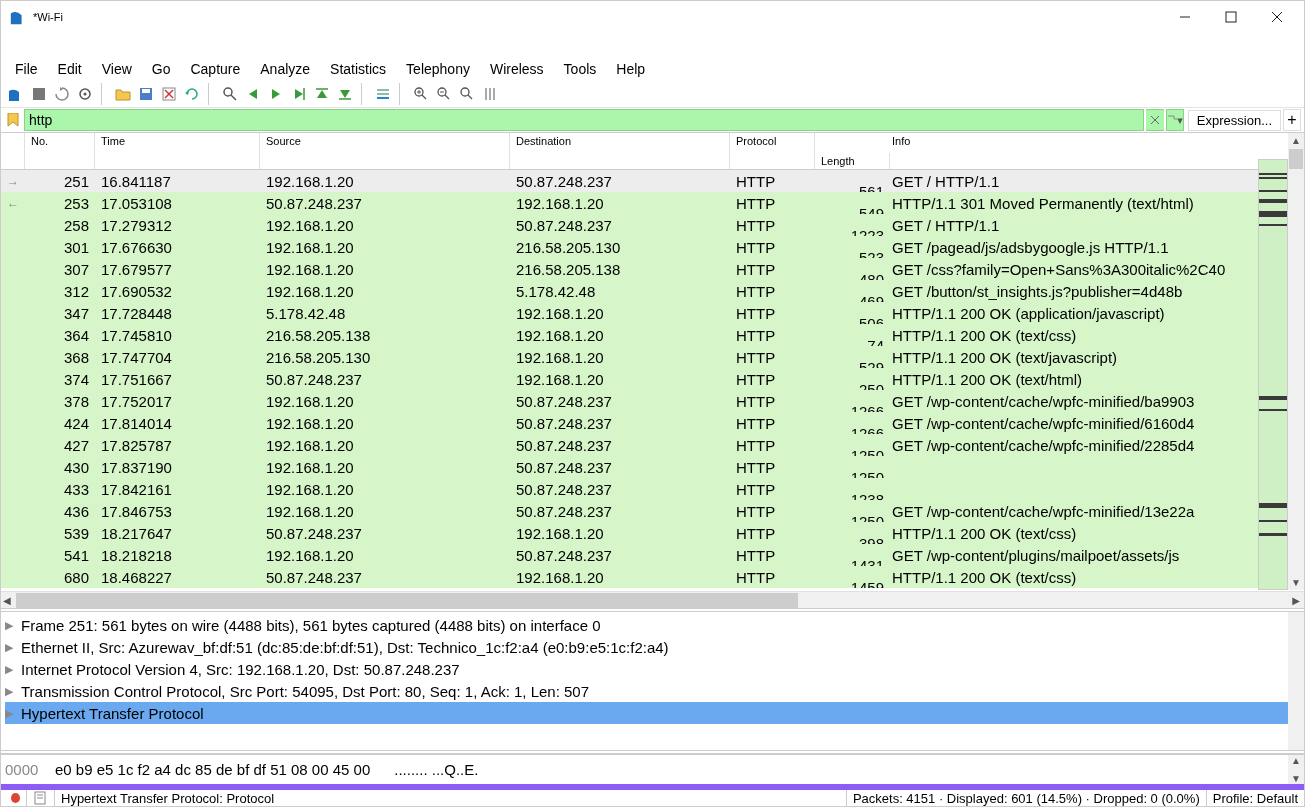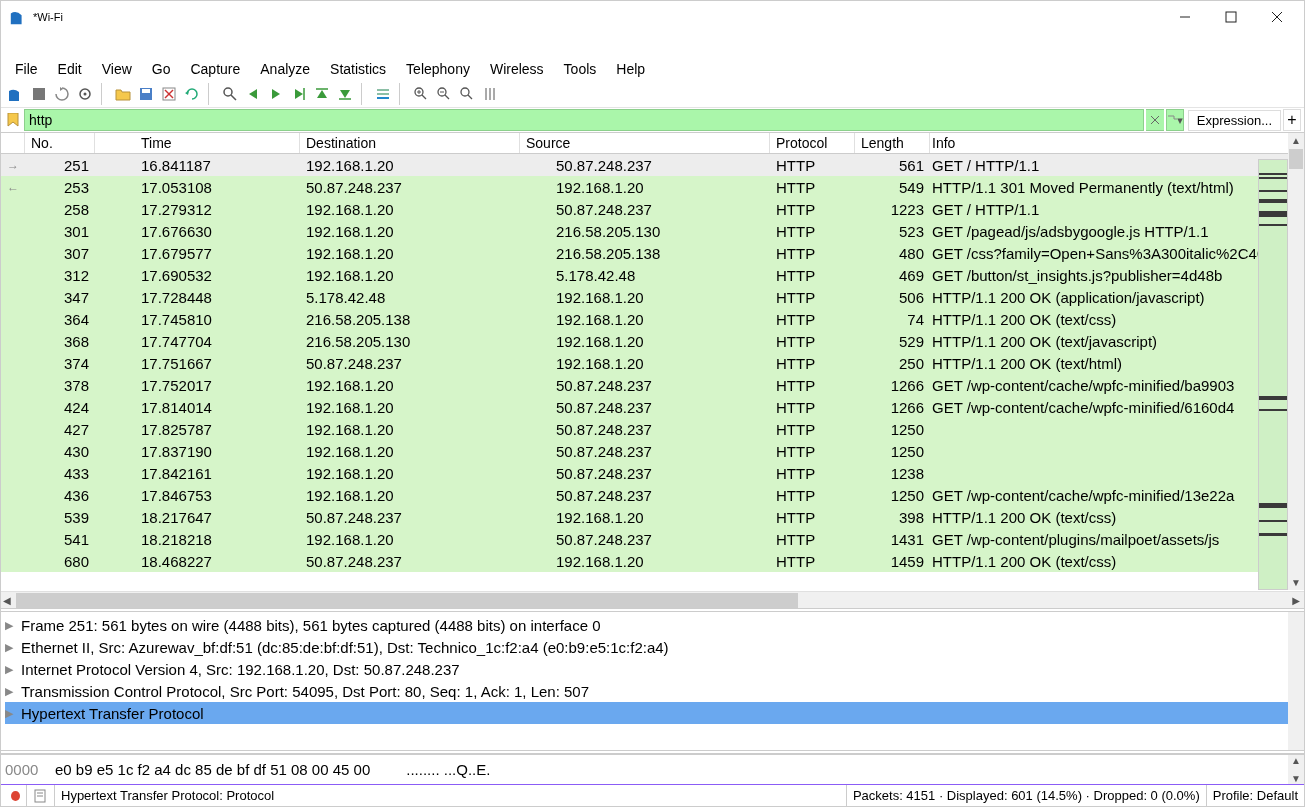--- a/index.html
+++ b/index.html
@@ -21,31 +21,31 @@
 
 .filterbar { display: flex; align-items: center; padding: 1px 3px; gap: 2px; }
 .filterbar .bookmark { width: 18px; height: 18px; display: flex; align-items: center; justify-content: center; background: #fff; }
 .filterbar input { flex: 1; background: #aaf6aa; border: 1px solid #8cd08c; font-size: 14px; padding: 1px 4px; height: 22px; font-family: inherit; }
 .filterbar .clear, .filterbar .drop { width: 18px; height: 22px; background: #aaf6aa; border: 1px solid #8cd08c; display: flex; align-items: center; justify-content: center; font-size: 11px; color: #555; }
 .filterbar .clear { border-left: none; border-right: none; }
 .filterbar .expr { padding: 2px 8px; font-size: 13px; border: 1px solid #ddd; margin-left: 2px; }
 .filterbar .plus { width: 18px; height: 22px; display: flex; align-items: center; justify-content: center; font-size: 16px; border: 1px solid #ddd; }
 
 .packets { flex: 1; display: flex; flex-direction: column; overflow: hidden; border-top: 1px solid #ccc; position: relative; }
-.phdr { display: flex; border-bottom: 1px solid #ccc; background: #fff; font-size: 14px; }
+.phdr { display: flex; border-bottom: 1px solid #ccc; background: #fff; font-size: 11px; }
 .phdr .pcell { padding: 2px 6px; border-right: 1px solid #e0e0e0; }
 .prows { flex: 1; overflow: hidden; font-family: Consolas, monospace; font-size: 15px; }
 .prow { display: flex; height: 22px; align-items: center; white-space: nowrap; overflow: hidden; }
 .prow .pcell { padding: 0 6px; overflow: hidden; }
 .c-no { width: 70px; text-align: right; }
-.c-time { width: 165px; margin-left: 40px; }
+.c-time { width: 165px; }
 .c-src { width: 250px; }
 .c-dst { width: 220px; }
 .c-proto { width: 85px; }
-.c-len { width: 75px; text-align: right; }
+.c-len { width: 75px; text-align: right; margin-top: 20px; }
 .c-info { flex: 1; padding-left: 2px !important; }
 .row-sel { background: #ededed; }
 .row-grn { background: #d6f5c9; }
 .row-arrow { width: 24px; text-align: center; color: #888; font-size: 12px; }
 .phdr .row-arrow { border-right: 1px solid #e0e0e0; }
 
 .minimap { position: absolute; right: 16px; top: 26px; width: 30px; bottom: 18px; background: linear-gradient(#cff0c5 0%, #cff0c5 100%); border: 1px solid #ccc; }
 .minimap .chunk { position: absolute; left: 0; width: 100%; background: #3a3a3a; height: 2px; }
 .vscroll { position: absolute; right: 0; top: 0; bottom: 18px; width: 16px; background: #f0f0f0; display: flex; flex-direction: column; align-items: center; justify-content: space-between; }
 .vscroll .arr { font-size: 10px; color: #555; padding: 2px 0; }
@@ -60,21 +60,21 @@
 .details { height: 138px; overflow: auto; font-family: Consolas, monospace; font-size: 15px; padding: 2px 4px; position: relative; }
 .details .drow { display: flex; align-items: center; height: 22px; }
 .details .chv { width: 16px; color: #888; font-size: 11px; }
 .details .sel { background: #6aa8ef; }
 .details-scroll { position: absolute; right: 0; top: 0; bottom: 0; width: 16px; background: #f0f0f0; }
 
 .hexpane { height: 30px; display: flex; align-items: center; font-family: Consolas, monospace; font-size: 15px; padding: 2px 4px; border-top: 1px solid #ccc; position: relative; }
 .hexpane .offset { color: #888; width: 50px; }
 .hex-scroll { position: absolute; right: 0; top: 0; bottom: 0; width: 16px; background: #f0f0f0; display: flex; flex-direction: column; align-items: center; justify-content: space-between; font-size: 10px; color: #555; }
 
-.statusbar { display: flex; align-items: center; height: 22px; border-top: 1px solid #8b5cf6; font-size: 13px; }
+.statusbar { display: flex; align-items: center; height: 22px; border-top: 6px solid #8b5cf6; font-size: 13px; }
 .statusbar .cell { padding: 0 6px; border-right: 1px solid #ccc; height: 100%; display: flex; align-items: center; }
 .statusbar .dot { width: 10px; height: 10px; border-radius: 50%; background: #d43; margin-left: 4px; }
 .statusbar .flex { flex: 1; }
 </style>
 </head>
 <body>
 
 <div class="window">
   <div class="titlebar">
     <svg class="shark" viewBox="0 0 20 20">
@@ -254,22 +254,22 @@
         </svg>▾</div>
     <div class="expr">Expression...</div>
     <div class="plus">+</div>
   </div>
 
   <div class="packets">
     <div class="phdr">
       <div class="row-arrow"></div>
       <div class="pcell c-no" style="text-align:left">No.</div>
       <div class="pcell c-time">Time</div>
+      <div class="pcell c-src">Source</div>
       <div class="pcell c-dst">Destination</div>
-      <div class="pcell c-src">Source</div>
       <div class="pcell c-proto">Protocol</div>
       <div class="pcell c-len" style="text-align:left">Length</div>
       <div class="pcell c-info">Info</div>
     </div>
     <div class="prows" id="prows">
         <div class="prow row-sel">
           <div class="row-arrow">→</div>
           <div class="pcell c-no">251</div>
           <div class="pcell c-time">16.841187</div>
           <div class="pcell c-src">192.168.1.20</div>
@@ -389,20 +389,21 @@
           <div class="pcell c-info">GET /wp-content/cache/wpfc-minified/6160d4</div>
         </div>
         <div class="prow row-grn">
           <div class="row-arrow"></div>
           <div class="pcell c-no">427</div>
           <div class="pcell c-time">17.825787</div>
           <div class="pcell c-src">192.168.1.20</div>
           <div class="pcell c-dst">50.87.248.237</div>
           <div class="pcell c-proto">HTTP</div>
           <div class="pcell c-len">1250</div>
+          <div class="pcell c-info">GET /wp-content/cache/wpfc-minified/2285d4</div>
         </div>
         <div class="prow row-grn">
           <div class="row-arrow"></div>
           <div class="pcell c-no">430</div>
           <div class="pcell c-time">17.837190</div>
           <div class="pcell c-src">192.168.1.20</div>
           <div class="pcell c-dst">50.87.248.237</div>
           <div class="pcell c-proto">HTTP</div>
           <div class="pcell c-len">1250</div>
         </div>
@@ -504,21 +505,21 @@
         <span class="chv">▶</span>
         <span>Hypertext Transfer Protocol</span>
       </div>
     <div class="details-scroll"></div>
   </div>
 
   <div class="splitter"></div>
 
   <div class="hexpane">
     <span class="offset">0000</span>
-    <span style="margin-right:36px">e0 b9 e5 1c f2 a4 dc 85  de bf df 51 08 00 45 00</span>
+    <span style="margin-right:24px">e0 b9 e5 1c f2 a4 dc 85  de bf df 51 08 00 45 00</span>
     <span>........ ...Q..E.</span>
     <div class="hex-scroll">
         <span>▲</span>
         <span>▼</span>
       </div>
   </div>
 
   <div class="statusbar">
     <div class="cell" style="width:26px">
         <span class="dot"></span>

